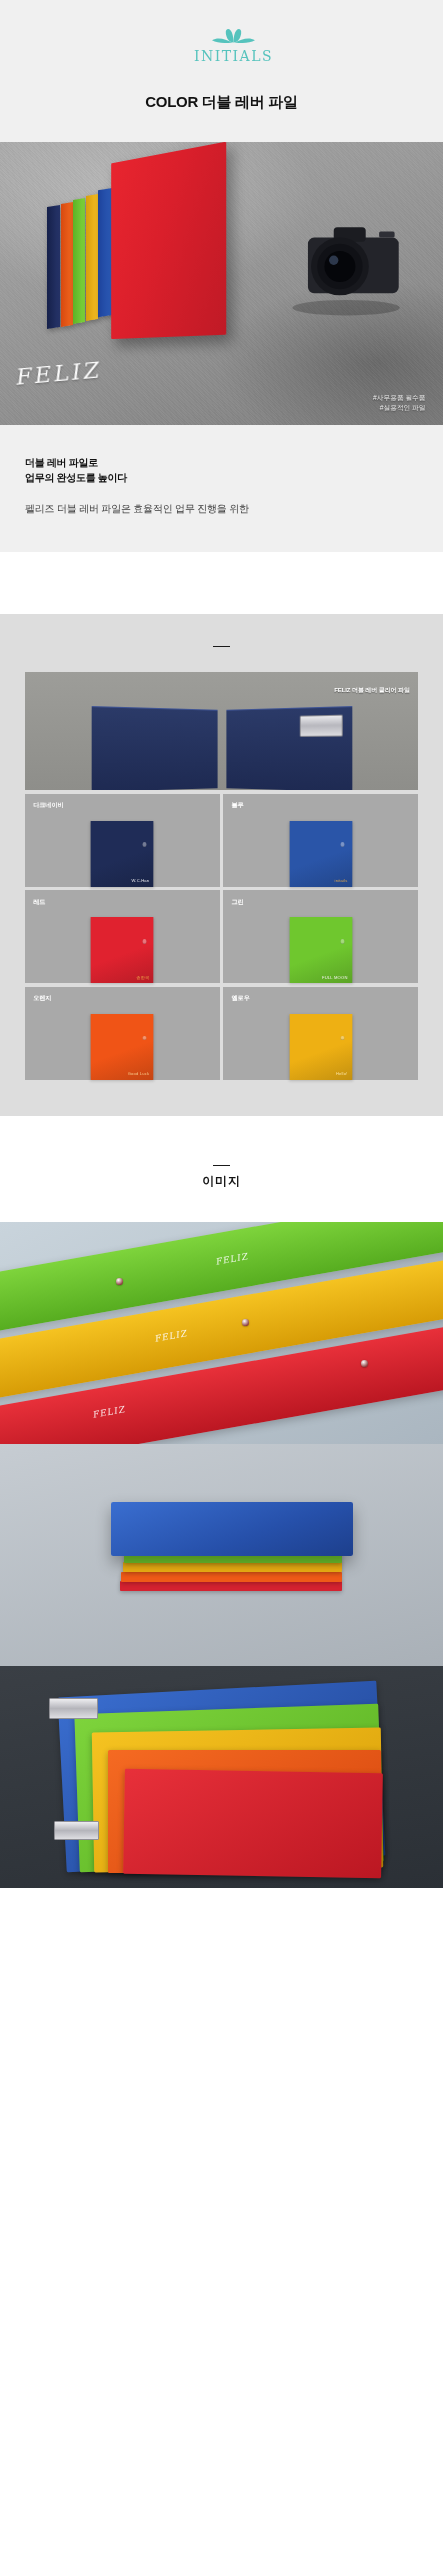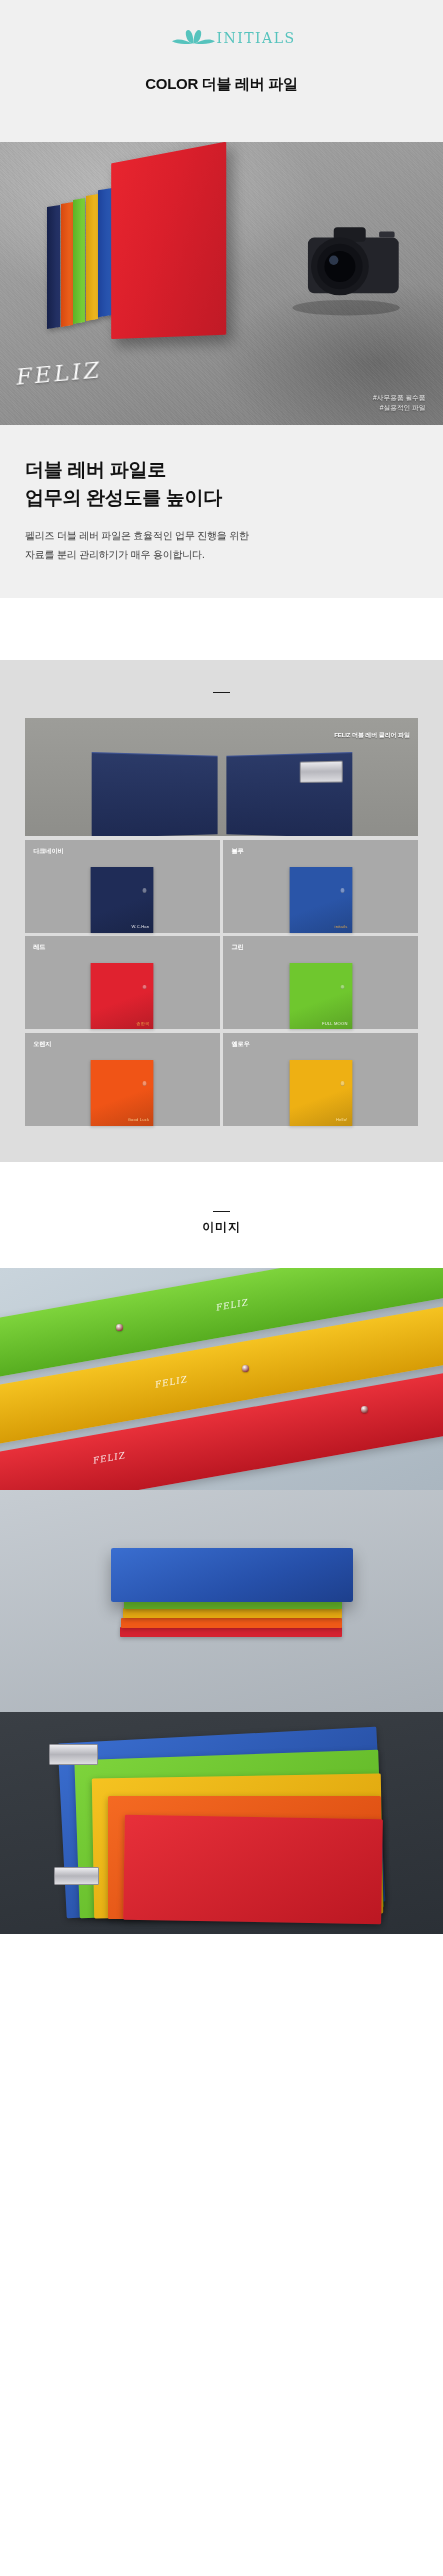--- a/index.html
+++ b/index.html
@@ -15,21 +15,21 @@
   
   .brand-header {
     width: 443px;
     height: 142px;
     background: #f0f0f0;
     display: flex;
     flex-direction: column;
     align-items: center;
     justify-content: flex-start;
   }
-  .brand-logo { margin-top: 27px; display: flex; flex-direction: row; align-items: center; margin-left: 24px; }
+  .brand-logo { margin-top: 27px; display: flex; flex-direction: column; align-items: center; margin-left: 24px; }
   .bow-icon { display: block; }
   .brand-wordmark {
     margin-top: 3.1px;
     font-family: "DejaVu Serif", "Liberation Serif", serif;
     font-size: 14px;
     letter-spacing: 1.5px;
     color: #56c3bd;
     font-weight: 400;
   }
   .product-title {
@@ -99,21 +99,21 @@
   }
   
   .camera { position: absolute; right: 36px; top: 77px; }
 
   
   .intro {
     background: #f0f0f0;
     padding: 31px 25px 34px 25px;
   }
   .intro-heading {
-    font-size: 19px;
+    font-size: 10px;
     font-weight: bold;
     line-height: 1.48;
     color: #121212;
     letter-spacing: -0.3px;
   }
   .intro-body {
     margin-top: 13.4px;
     font-size: 10px;
     line-height: 1.92;
     color: #3b3b3b;
@@ -299,21 +299,20 @@
     </div>
   </div>
 
   <div class="intro">
     <div class="intro-heading">
       <div>더블 레버 파일로</div>
       <div>업무의 완성도를 높이다</div>
     </div>
     <div class="intro-body">
       <div>펠리즈 더블 레버 파일은 효율적인 업무 진행을 위한</div>
-      <div>자료를 분리 관리하기가 매우 용이합니다.</div>
     </div>
   </div>
 
   <div class="spacer-white"></div>
 
   <div class="color-section">
     <div class="section-head">
       <div class="section-rule"></div>
     </div>
 

